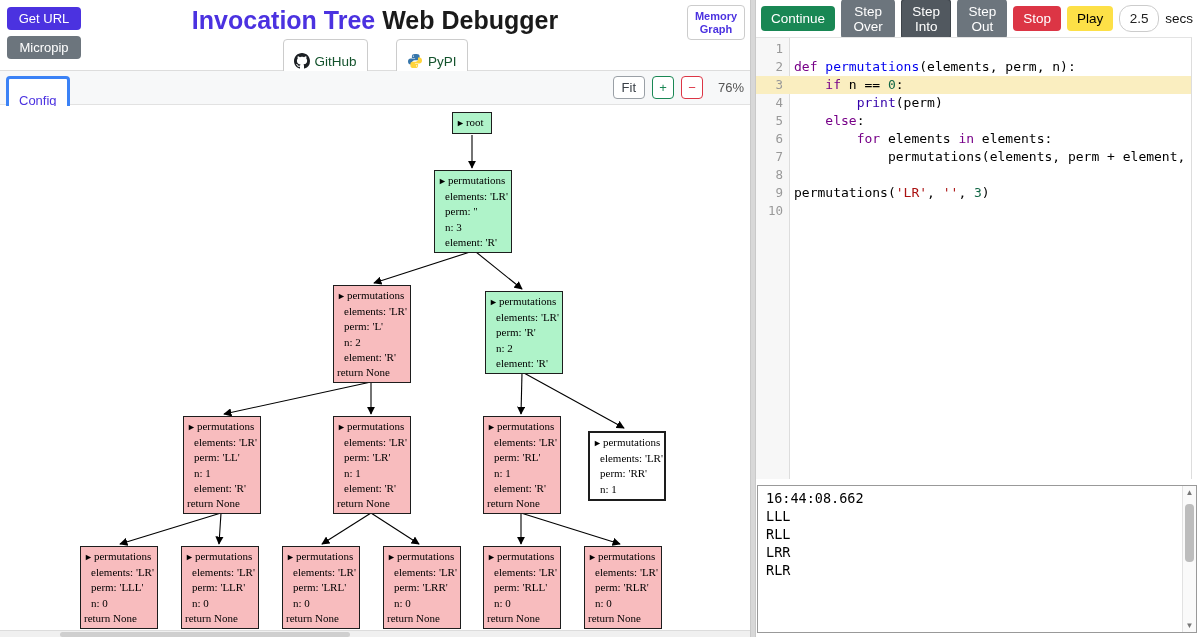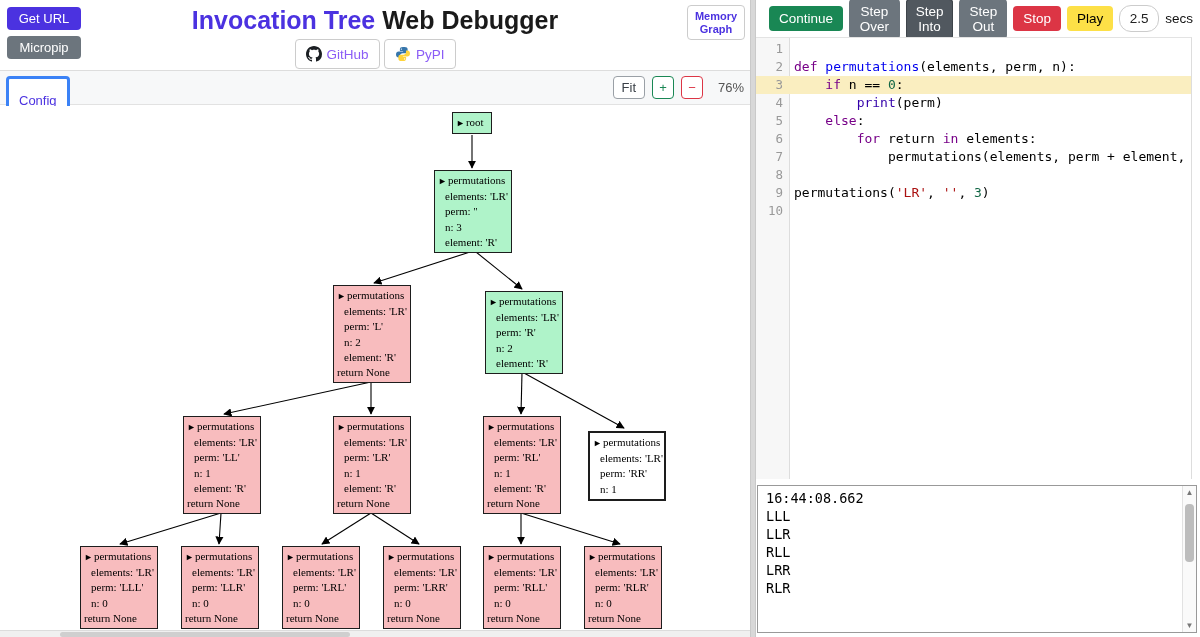--- a/index.html
+++ b/index.html
@@ -9,21 +9,21 @@
 
   
   .left-panel { position:absolute; left:0; top:0; width:750px; height:637px; background:#fff; }
   .lheader { position:relative; height:71px; background:#fff; border-bottom:1px solid #ddd; }
   .btn { display:inline-block; border:none; border-radius:4px; font-family:"Liberation Sans",sans-serif; cursor:pointer; }
   .btn-geturl { position:absolute; left:7px; top:7px; width:74px; padding:4px 0; background:#4b32e0; color:#fff; font-size:13px; text-align:center; }
   .btn-micropip { position:absolute; left:7px; top:36px; width:74px; padding:4px 0; background:#6c757d; color:#fff; font-size:13px; text-align:center; }
   .ltitle { position:absolute; left:0; right:0; top:6px; text-align:center; font-size:25px; font-weight:bold; color:#1a1a1a; }
   .ltitle .accent { color:#4b32e0; }
   .llinks { position:absolute; left:0; right:0; top:39px; text-align:center; }
-  .link-btn { display:inline-flex; align-items:center; gap:5px; border:1px solid #ccc; border-radius:4px; background:#fff; padding:6px 10px; font-size:13.5px; color:#8b5cf6; margin:0 0; cursor:pointer; }
+  .link-btn { display:inline-flex; align-items:center; gap:5px; border:1px solid #ccc; border-radius:4px; background:#fff; padding:13px 10px; font-size:13.5px; color:#14532d; margin:0 12px; cursor:pointer; }
   .memgraph { position:absolute; right:5px; top:5px; width:58px; border:1px solid #ccc; border-radius:4px; background:#fff; color:#4b32e0; font-size:11px; font-weight:bold; text-align:center; line-height:1.15; padding:4px 2px; cursor:pointer; }
   .config-row { position:relative; height:34px; background:#f7f8f9; border-bottom:1px solid #e2e2e2; }
   .btn-config { position:absolute; left:6px; top:5px; background:#fff; border:3px solid #3b82f6; color:#4b32e0; border-radius:4px; padding:14px 10px; font-size:13px; cursor:pointer; }
   .zoomgrp { position:absolute; right:6px; top:5px; display:flex; align-items:center; gap:7px; }
   .btn-fit { background:#fff; border:1px solid #9aa0a6; color:#3a4047; border-radius:4px; padding:3px 8px; font-size:13px; cursor:pointer; }
   .btn-zin { background:#fff; border:1px solid #198754; color:#198754; border-radius:4px; width:22px; padding:3px 0; text-align:center; font-size:13px; cursor:pointer; }
   .btn-zout { background:#fff; border:1px solid #dc3545; color:#dc3545; border-radius:4px; width:22px; padding:3px 0; text-align:center; font-size:13px; cursor:pointer; }
   .zoom-level { font-size:13px; color:#555; width:34px; text-align:right; }
 
   .tree-canvas { position:absolute; left:0; top:106px; width:750px; height:634px; background:#fff; overflow:hidden; }
@@ -41,21 +41,21 @@
   .h-scrollbar { position:absolute; left:0; bottom:0; width:750px; height:7px; background:#f0f0f0; border-top:1px solid #dcdcdc; }
   .h-thumb { position:absolute; left:60px; top:1px; height:5px; width:290px; background:#cfcfcf; border-radius:3px; }
 
   
   .divider { position:absolute; left:750px; top:0; width:6px; height:637px; background:#d8d8d8; border-left:1px solid #c9c9c9; border-right:1px solid #c9c9c9; }
 
   
   .right-panel { position:absolute; left:756px; top:0; width:444px; height:637px; background:#fff; }
   .dbg-toolbar { position:relative; height:37px; display:flex; align-items:center; gap:6px; padding:0 5px; }
   .dbtn { border:none; border-radius:4px; color:#fff; font-size:13.5px; padding:5px 10px; cursor:pointer; font-family:"Liberation Sans",sans-serif; }
-  .d-continue { background:#198754;margin-left:8px; }
+  .d-continue { background:#198754; }
   .d-gray { background:#6c757d; }
   .d-active { background:#51585f; box-shadow:inset 0 0 0 1px #3e444a; }
   .d-stop { background:#dc3545; }
   .d-play { background:#fde047; color:#000; margin-left:auto; }
   .delay-input { width:40px; height:27px; border:1px solid #ccc; border-radius:12px; text-align:center; font-size:13.5px; font-family:"Liberation Sans",sans-serif; color:#222; }
   .secs { font-size:13.5px; color:#111; padding-right:2px; }
 
   .editor { position:absolute; left:0; top:37px; width:436px; height:442px; background:#fff; border-top:1px solid #e3e3e3; border-right:1px solid #ddd; overflow:hidden; }
   .gutter-bg { position:absolute; left:0; top:0; bottom:0; width:34px; background:#f7f7f7; border-right:1px solid #ddd; }
   .code-lines { position:absolute; left:0; top:2px; right:0; }
@@ -275,21 +275,21 @@
           <div class="code-row">
             <span class="gut">4</span>
             <span class="ctx"><span class="tok-pl">        </span><span class="tok-bi">print</span><span class="tok-pl">(perm)</span></span>
           </div>
           <div class="code-row">
             <span class="gut">5</span>
             <span class="ctx"><span class="tok-pl">    </span><span class="tok-kw">else</span><span class="tok-pl">:</span></span>
           </div>
           <div class="code-row">
             <span class="gut">6</span>
-            <span class="ctx"><span class="tok-pl">        </span><span class="tok-kw">for</span><span class="tok-pl"> return </span><span class="tok-kw">in</span><span class="tok-pl"> elements:</span></span>
+            <span class="ctx"><span class="tok-pl">        </span><span class="tok-kw">for</span><span class="tok-pl"> elements </span><span class="tok-kw">in</span><span class="tok-pl"> elements:</span></span>
           </div>
           <div class="code-row">
             <span class="gut">7</span>
             <span class="ctx"><span class="tok-pl">            </span><span class="tok-pl">permutations(elements, perm + element, n-</span></span>
           </div>
           <div class="code-row">
             <span class="gut">8</span>
             <span class="ctx"></span>
           </div>
           <div class="code-row">
@@ -300,21 +300,20 @@
             <span class="gut">10</span>
             <span class="ctx"></span>
           </div>
         </div>
     </div>
 
     <div class="console">
       <div class="console-lines" id="console-lines">
           <div>16:44:08.662</div>
           <div>LLL</div>
-          <div>LLR</div>
           <div>RLL</div>
           <div>LRR</div>
           <div>RLR</div>
         </div>
       <div class="v-scrollbar">
         <div class="sb-arrow sb-up">▲</div>
         <div class="sb-thumb"></div>
         <div class="sb-arrow sb-down">▼</div>
       </div>
     </div>

